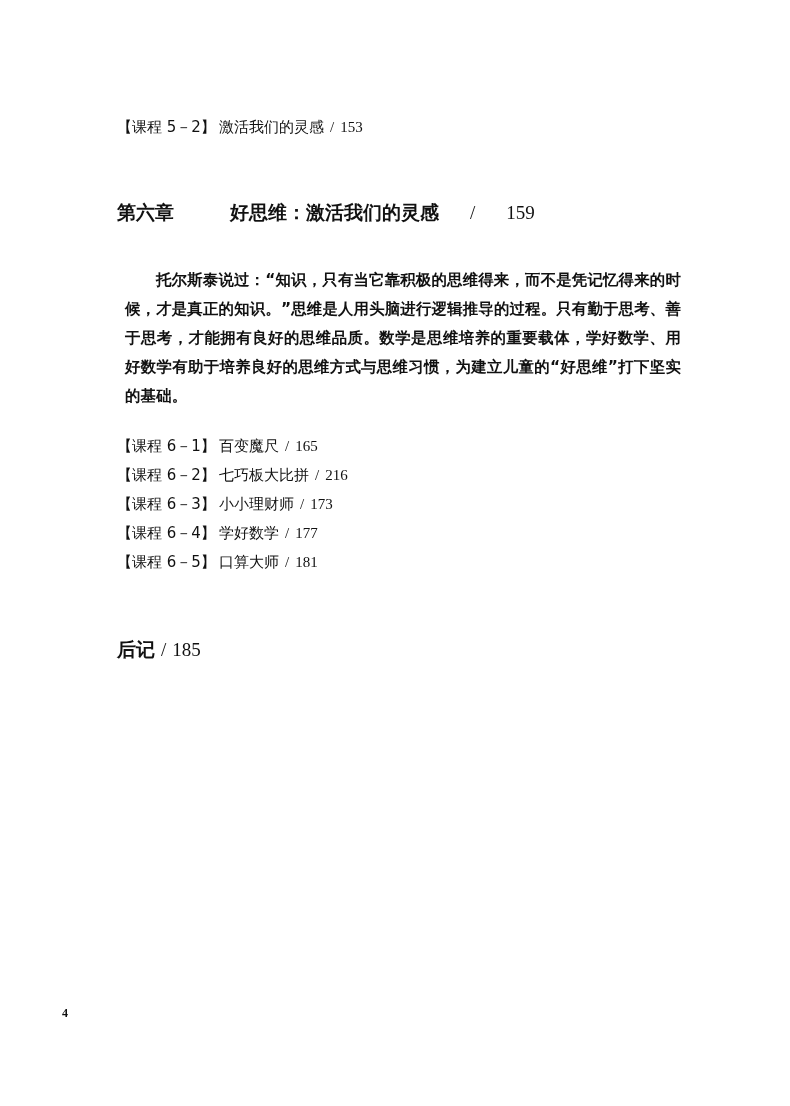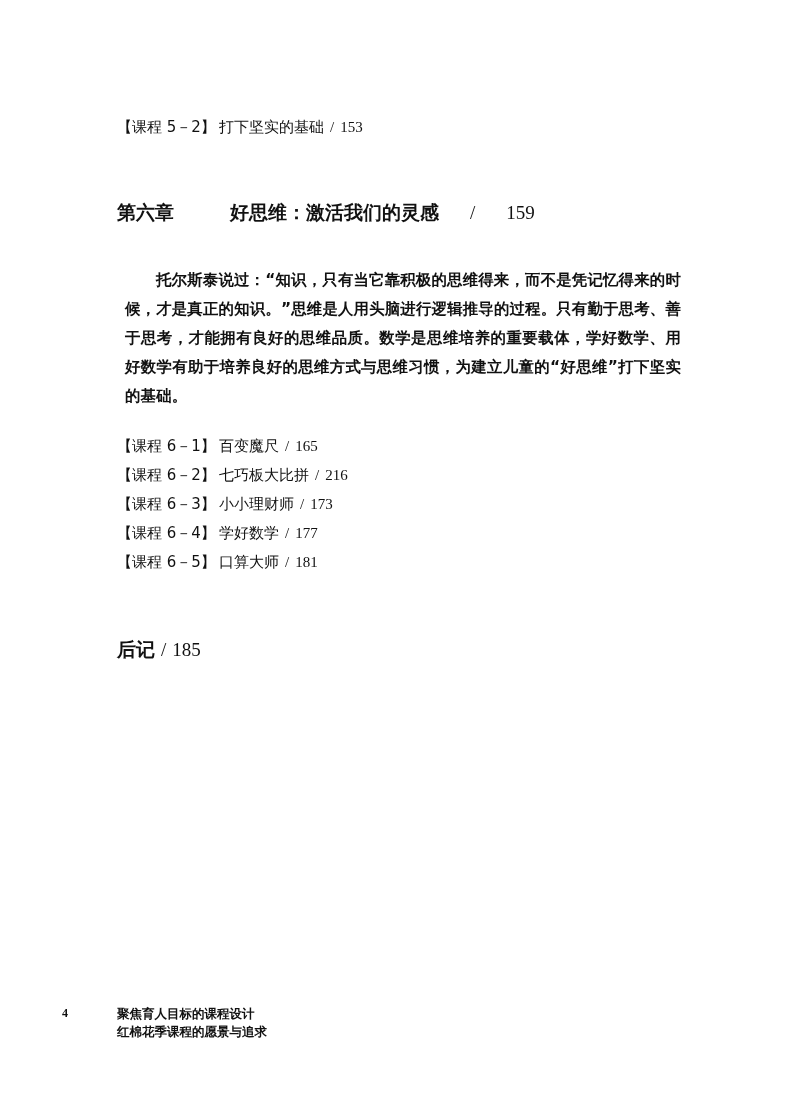--- a/index.html
+++ b/index.html
@@ -104,21 +104,21 @@
       font-family: "DejaVu Sans", "Liberation Sans", sans-serif;
     }
   </style>
 </head>
 <body>
 
 <div class="page">
 
   <div class="toc-line" style="top:117px;">
     <span class="code">【课程 5－2】</span>
-    <span class="title">打下坚实的基础</span>
+    <span class="title">激活我们的灵感</span>
     <span class="sep">/</span>
     <span class="pg">153</span>
   </div>
 
   <div class="chapter" style="top:199px;gap:25px;">
     <span class="num">第六章</span>
     <span class="title">好思维：激活我们的灵感</span>
     <span class="sep">/</span>
     <span class="pg">159</span>
   </div>
@@ -156,18 +156,14 @@
     <span class="pg">181</span>
   </div>
 
   <div class="chapter" style="top:637px;">
     <span class="title">后记</span>
     <span class="sep">/</span>
     <span class="pg">185</span>
   </div>
 
   <div class="footer-num">4</div>
-  <div class="footer-title">
-    <div>聚焦育人目标的课程设计</div>
-    <div>红棉花季课程的愿景与追求</div>
-  </div>
 
 </div>
 
 </body></html>

